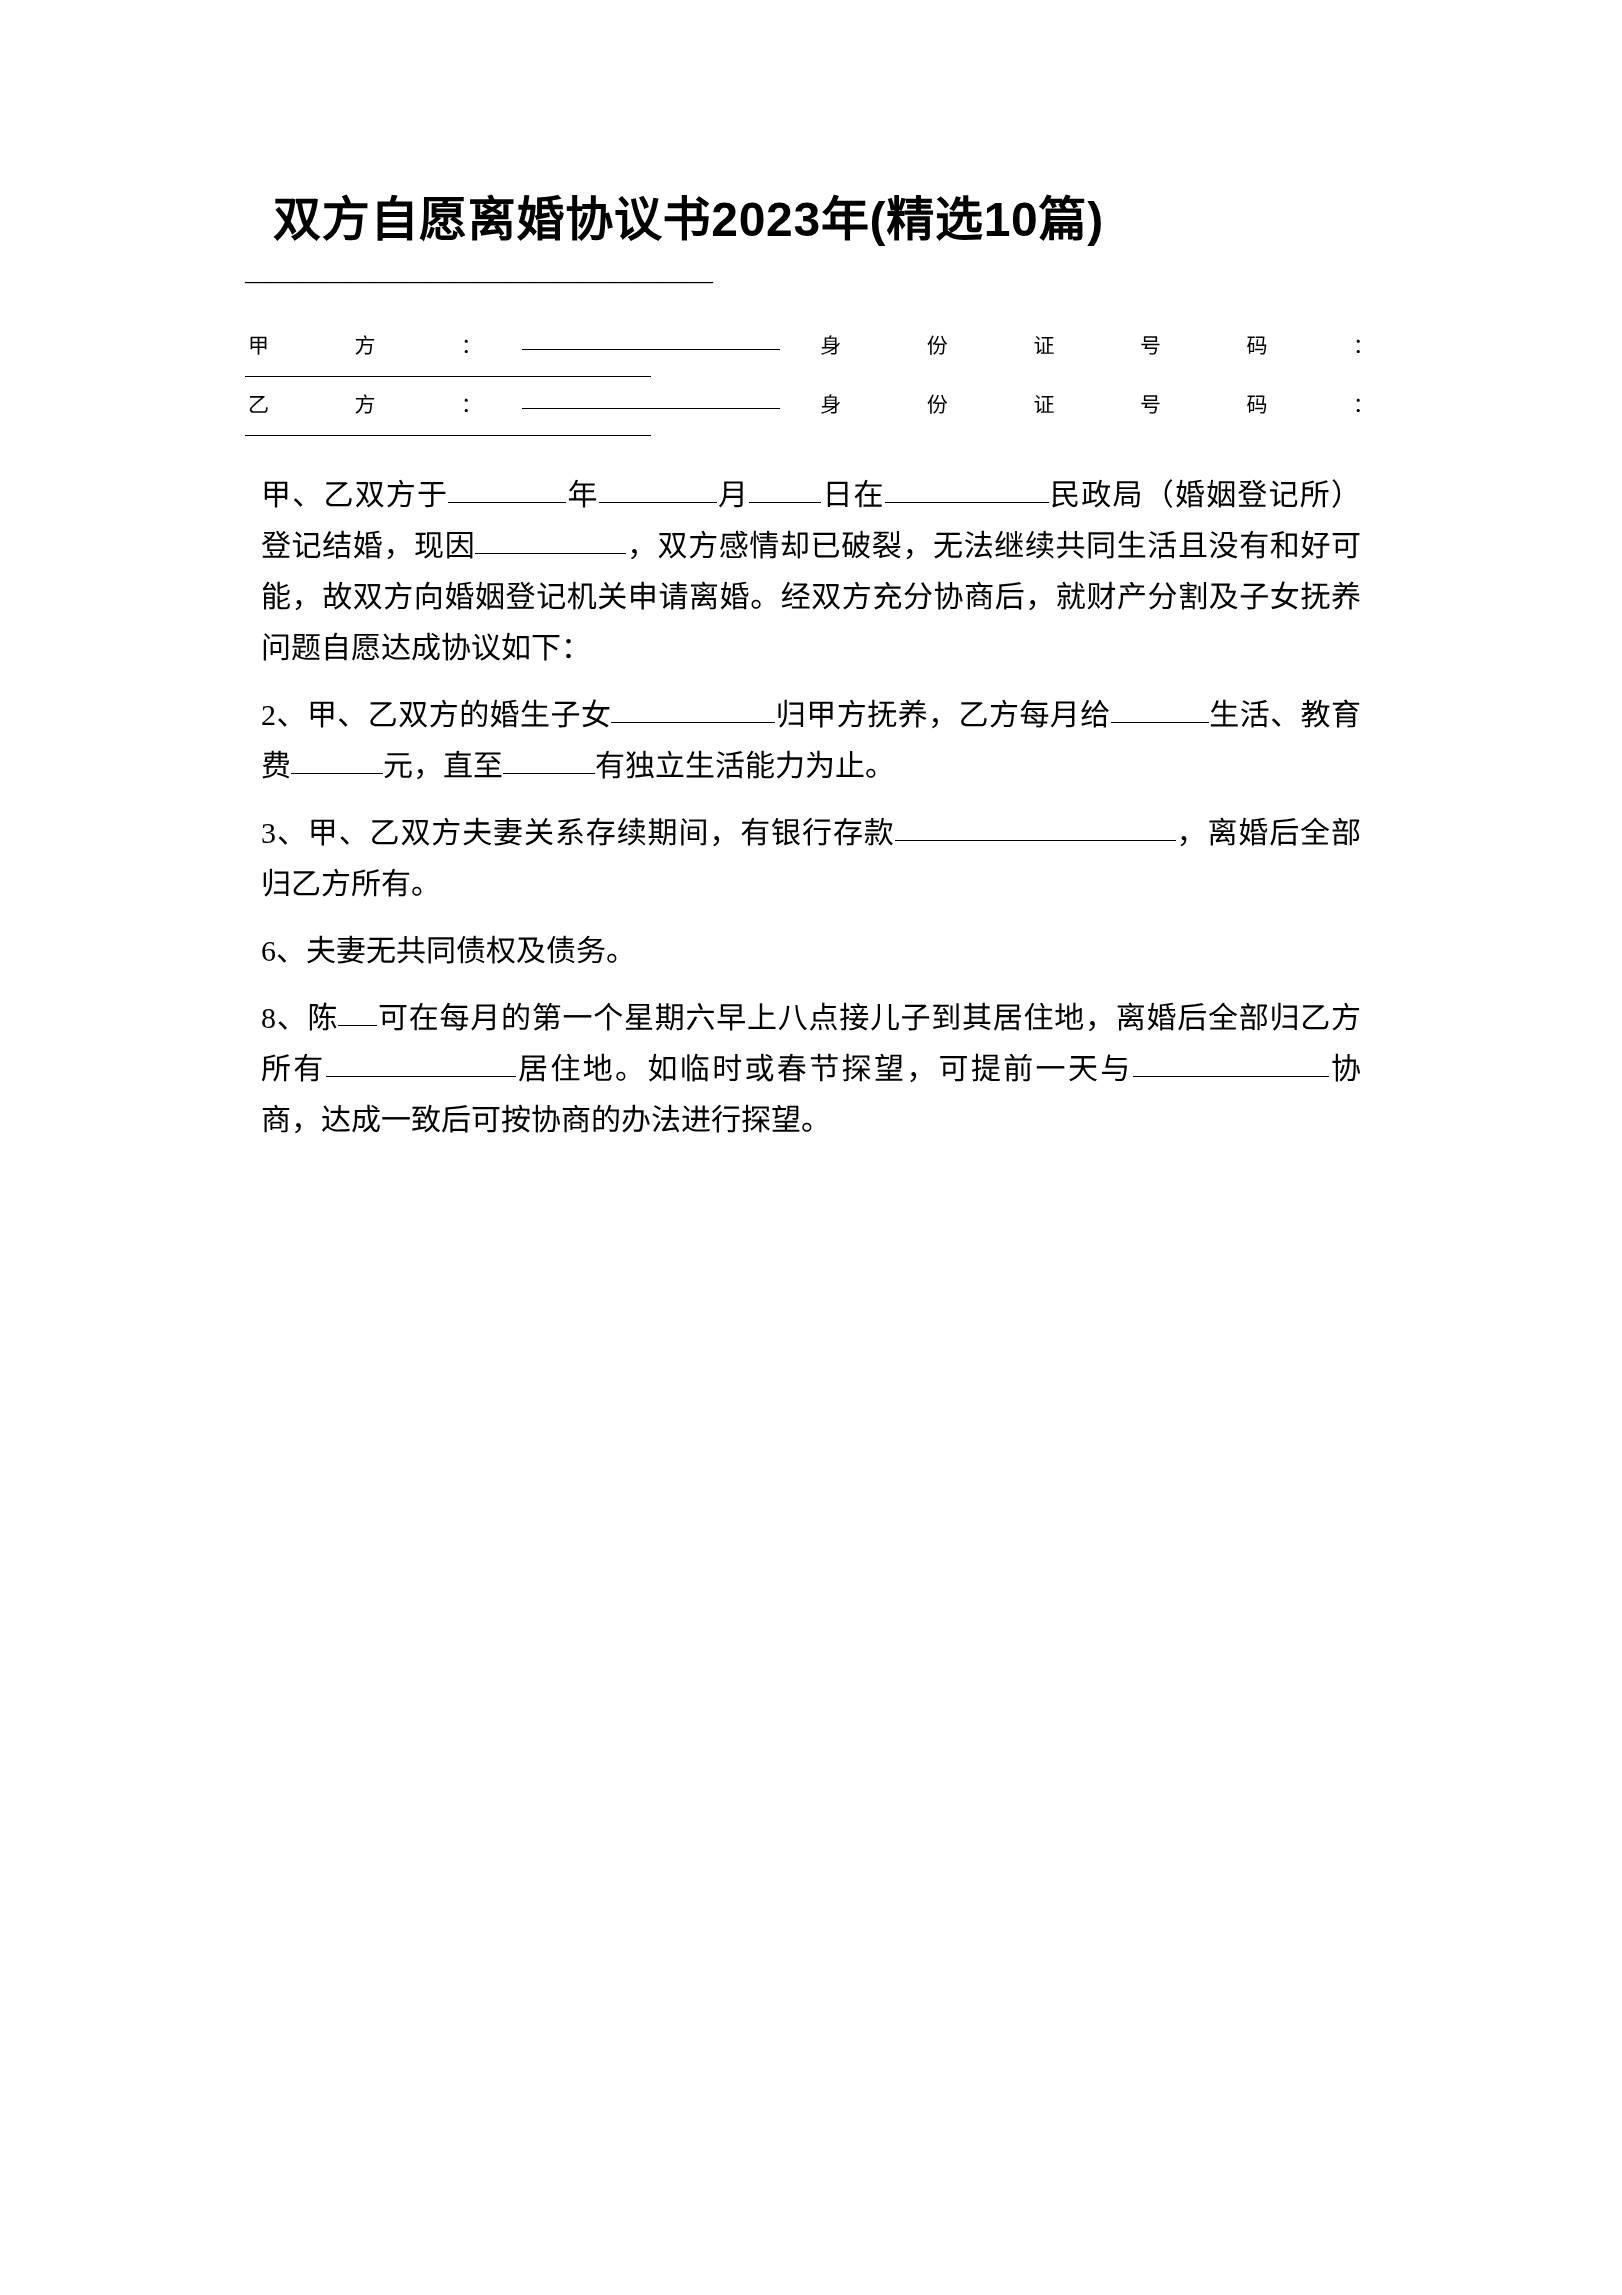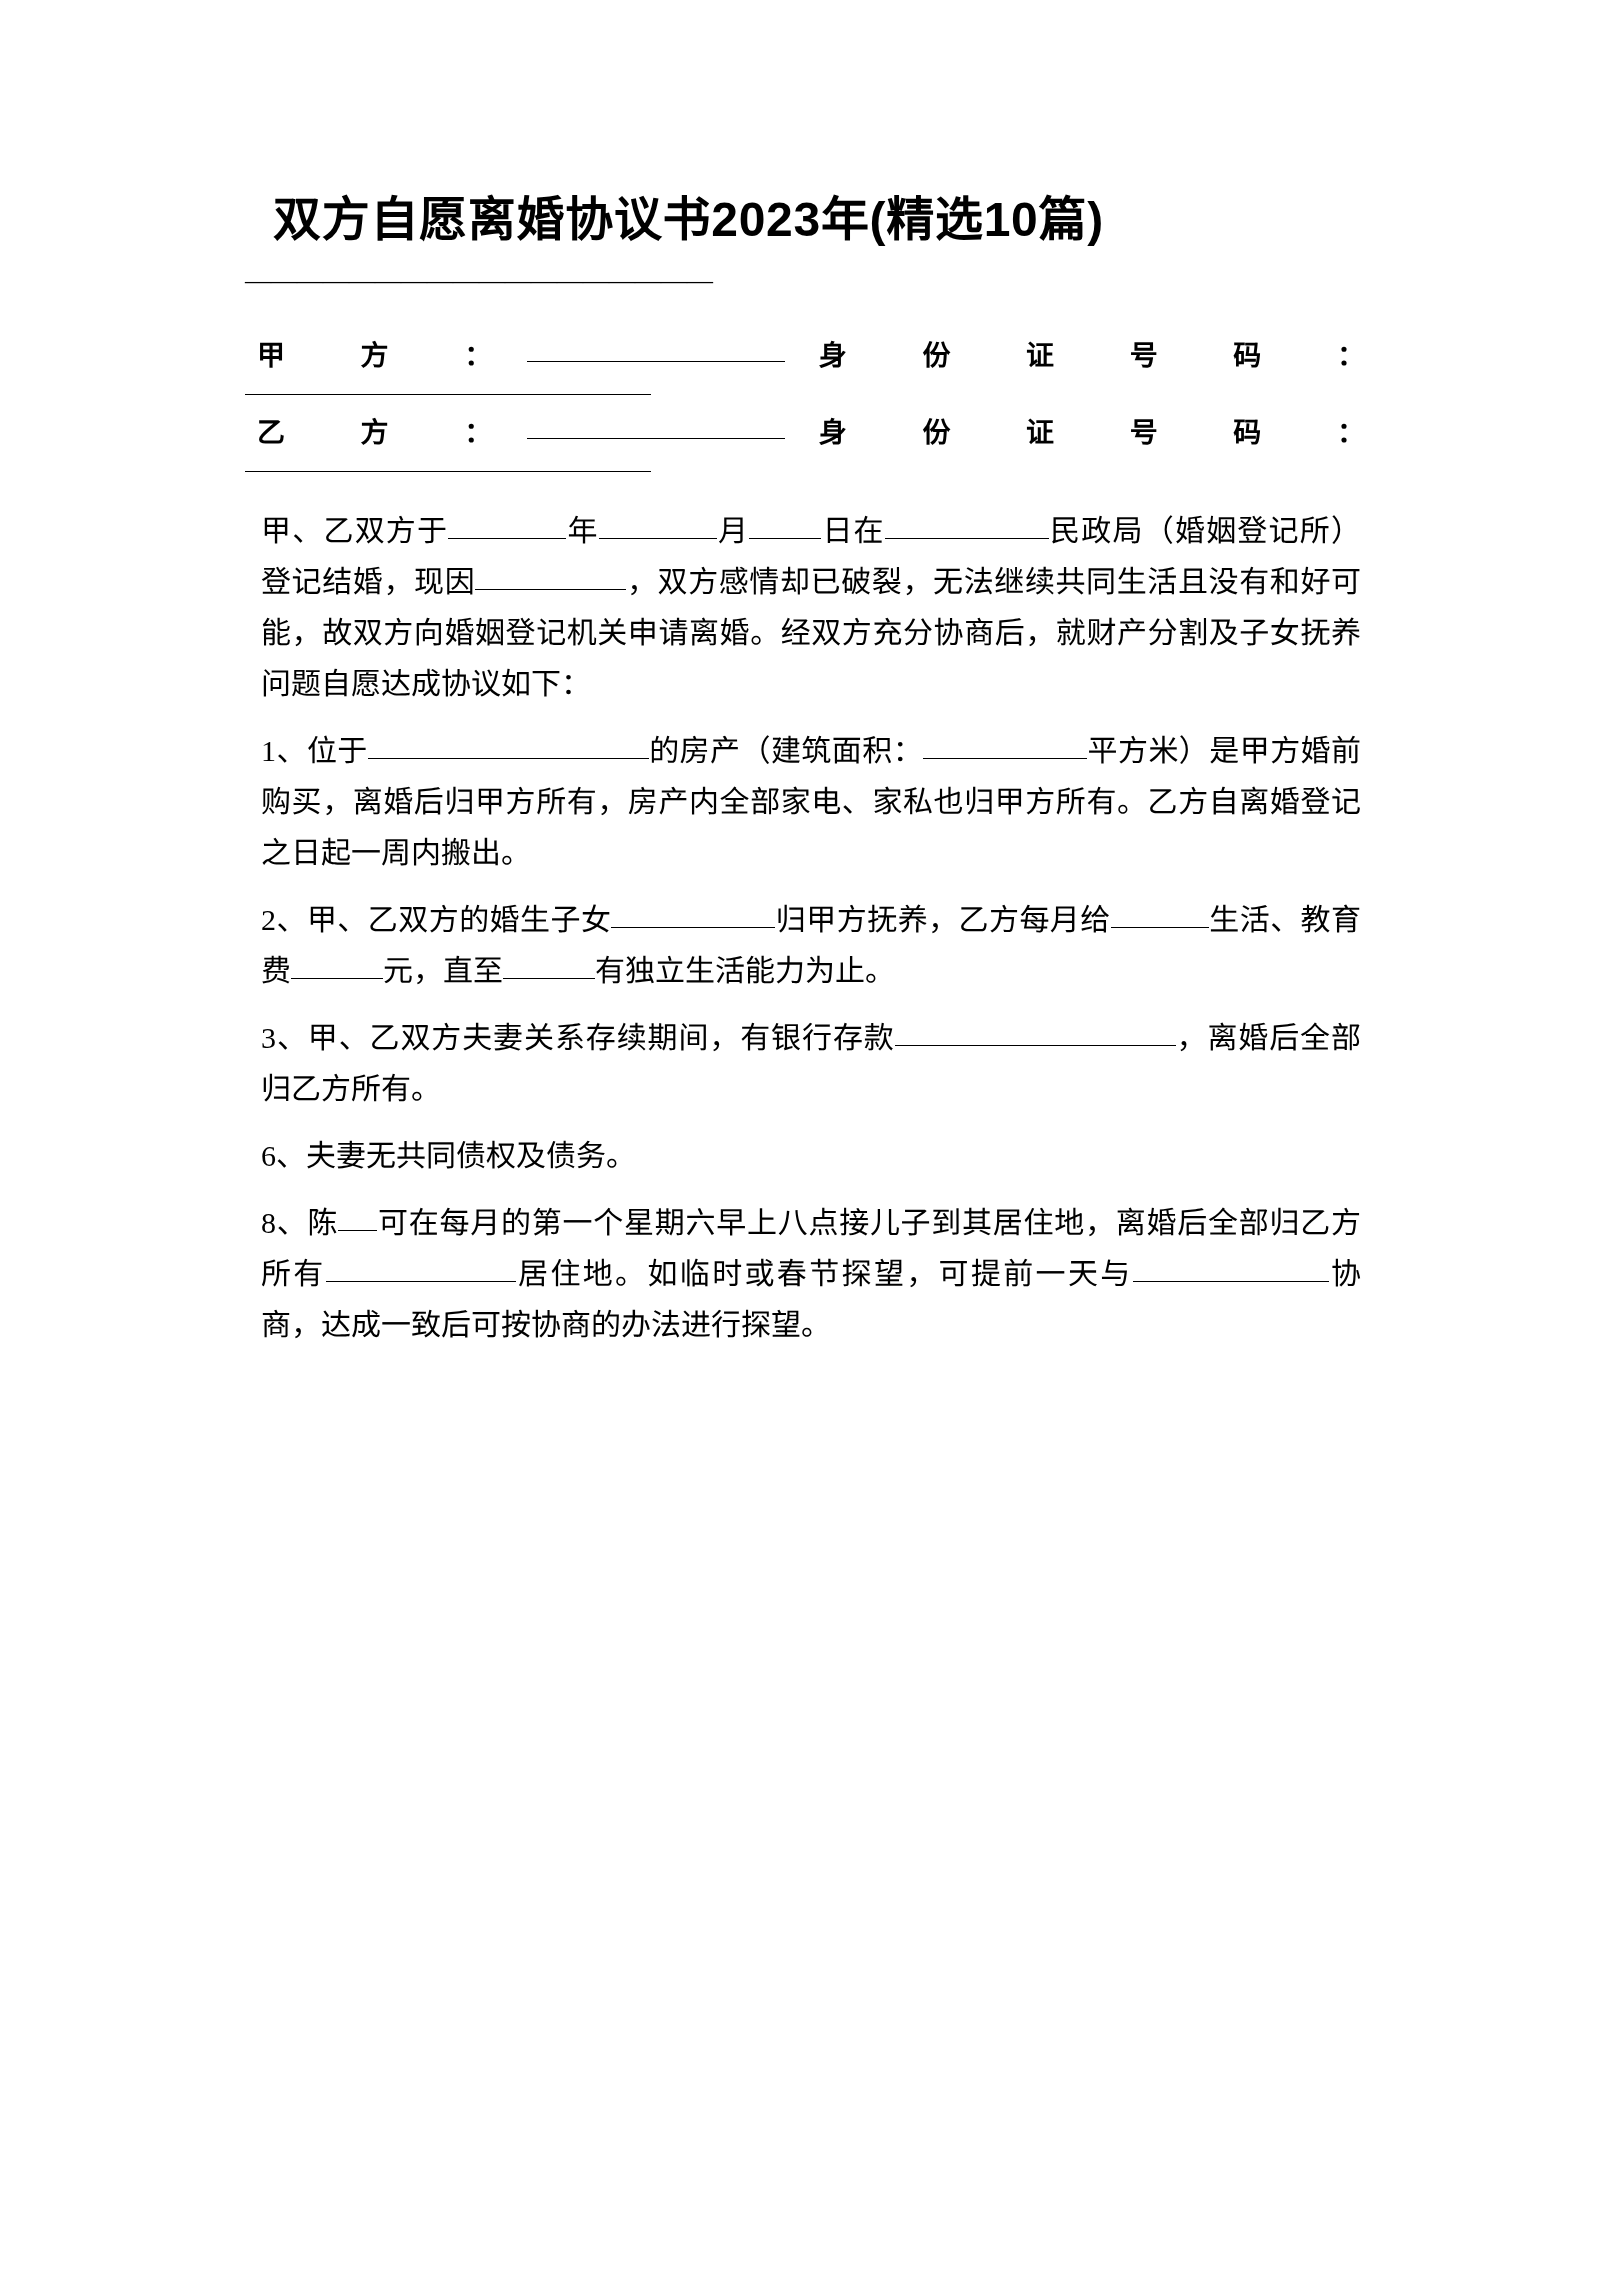--- a/index.html
+++ b/index.html
@@ -60,27 +60,26 @@
     text-justify: inter-ideograph;
     word-break: break-all;
   }
   .p + .p { margin-top: 0; }
 
   .gap-small  { height: 17px; }
   .gap-med    { height: 22px; }
 
   
   .party-line {
-    margin: 12px;
-    font-size: 28px;
+    margin: 3px;
+    font-size: 21px;
     line-height: 51px;
     text-align: justify;
     text-align-last: justify;
     word-break: break-all;
-    font-weight: bold;
   }
   .party-line2 {
     margin: 0;
     font-size: 26px;
     line-height: 51px;
   }
 
   
   .blank {
     display: inline-block;
@@ -129,21 +128,20 @@
 
     <div class="party-line"><span>乙 方 ：</span><span class="blank w395"></span><span>身 份 证 号 码 ：</span></div>
     <div class="party-line2">
         <span class="blank-id w620"></span>
       </div>
 
     <div class="gap-small"></div>
 
     <p class="p"><span>甲、乙双方于</span><span class="blank w180"></span><span>年</span><span class="blank w180"></span><span>月</span><span class="blank w110"></span><span>日在</span><span class="blank w250"></span><span>民政局（婚姻登记所）登记结婚，现因</span><span class="blank w230"></span><span>，双方感情却已破裂，无法继续共同生活且没有和好可能，故双方向婚姻登记机关申请离婚。经双方充分协商后，就财产分割及子女抚养问题自愿达成协议如下：</span></p>
 
-    <p class="p"><span>1、</span><span>位于</span><span class="blank w430"></span><span>的房产（建筑面积：</span><span class="blank w250"></span><span>平方米）是甲方婚前购买，离婚后归甲方所有，房产内全部家电、家私也归甲方所有。乙方自离婚登记之日起一周内搬出。</span></p>
 
     <p class="p"><span>2、</span><span>甲、乙双方的婚生子女</span><span class="blank w250"></span><span>归甲方抚养，乙方每月给</span><span class="blank w150"></span><span>生活、教育费</span><span class="blank w140"></span><span>元，直至</span><span class="blank w140"></span><span>有独立生活能力为止。</span></p>
 
     <p class="p"><span>3、</span><span>甲、乙双方夫妻关系存续期间，有银行存款</span><span class="blank w430"></span><span>，离婚后全部归乙方所有。</span></p>
 
 
 
     <p class="p"><span>6、</span><span>夫妻无共同债权及债务。</span></p>
 
 

